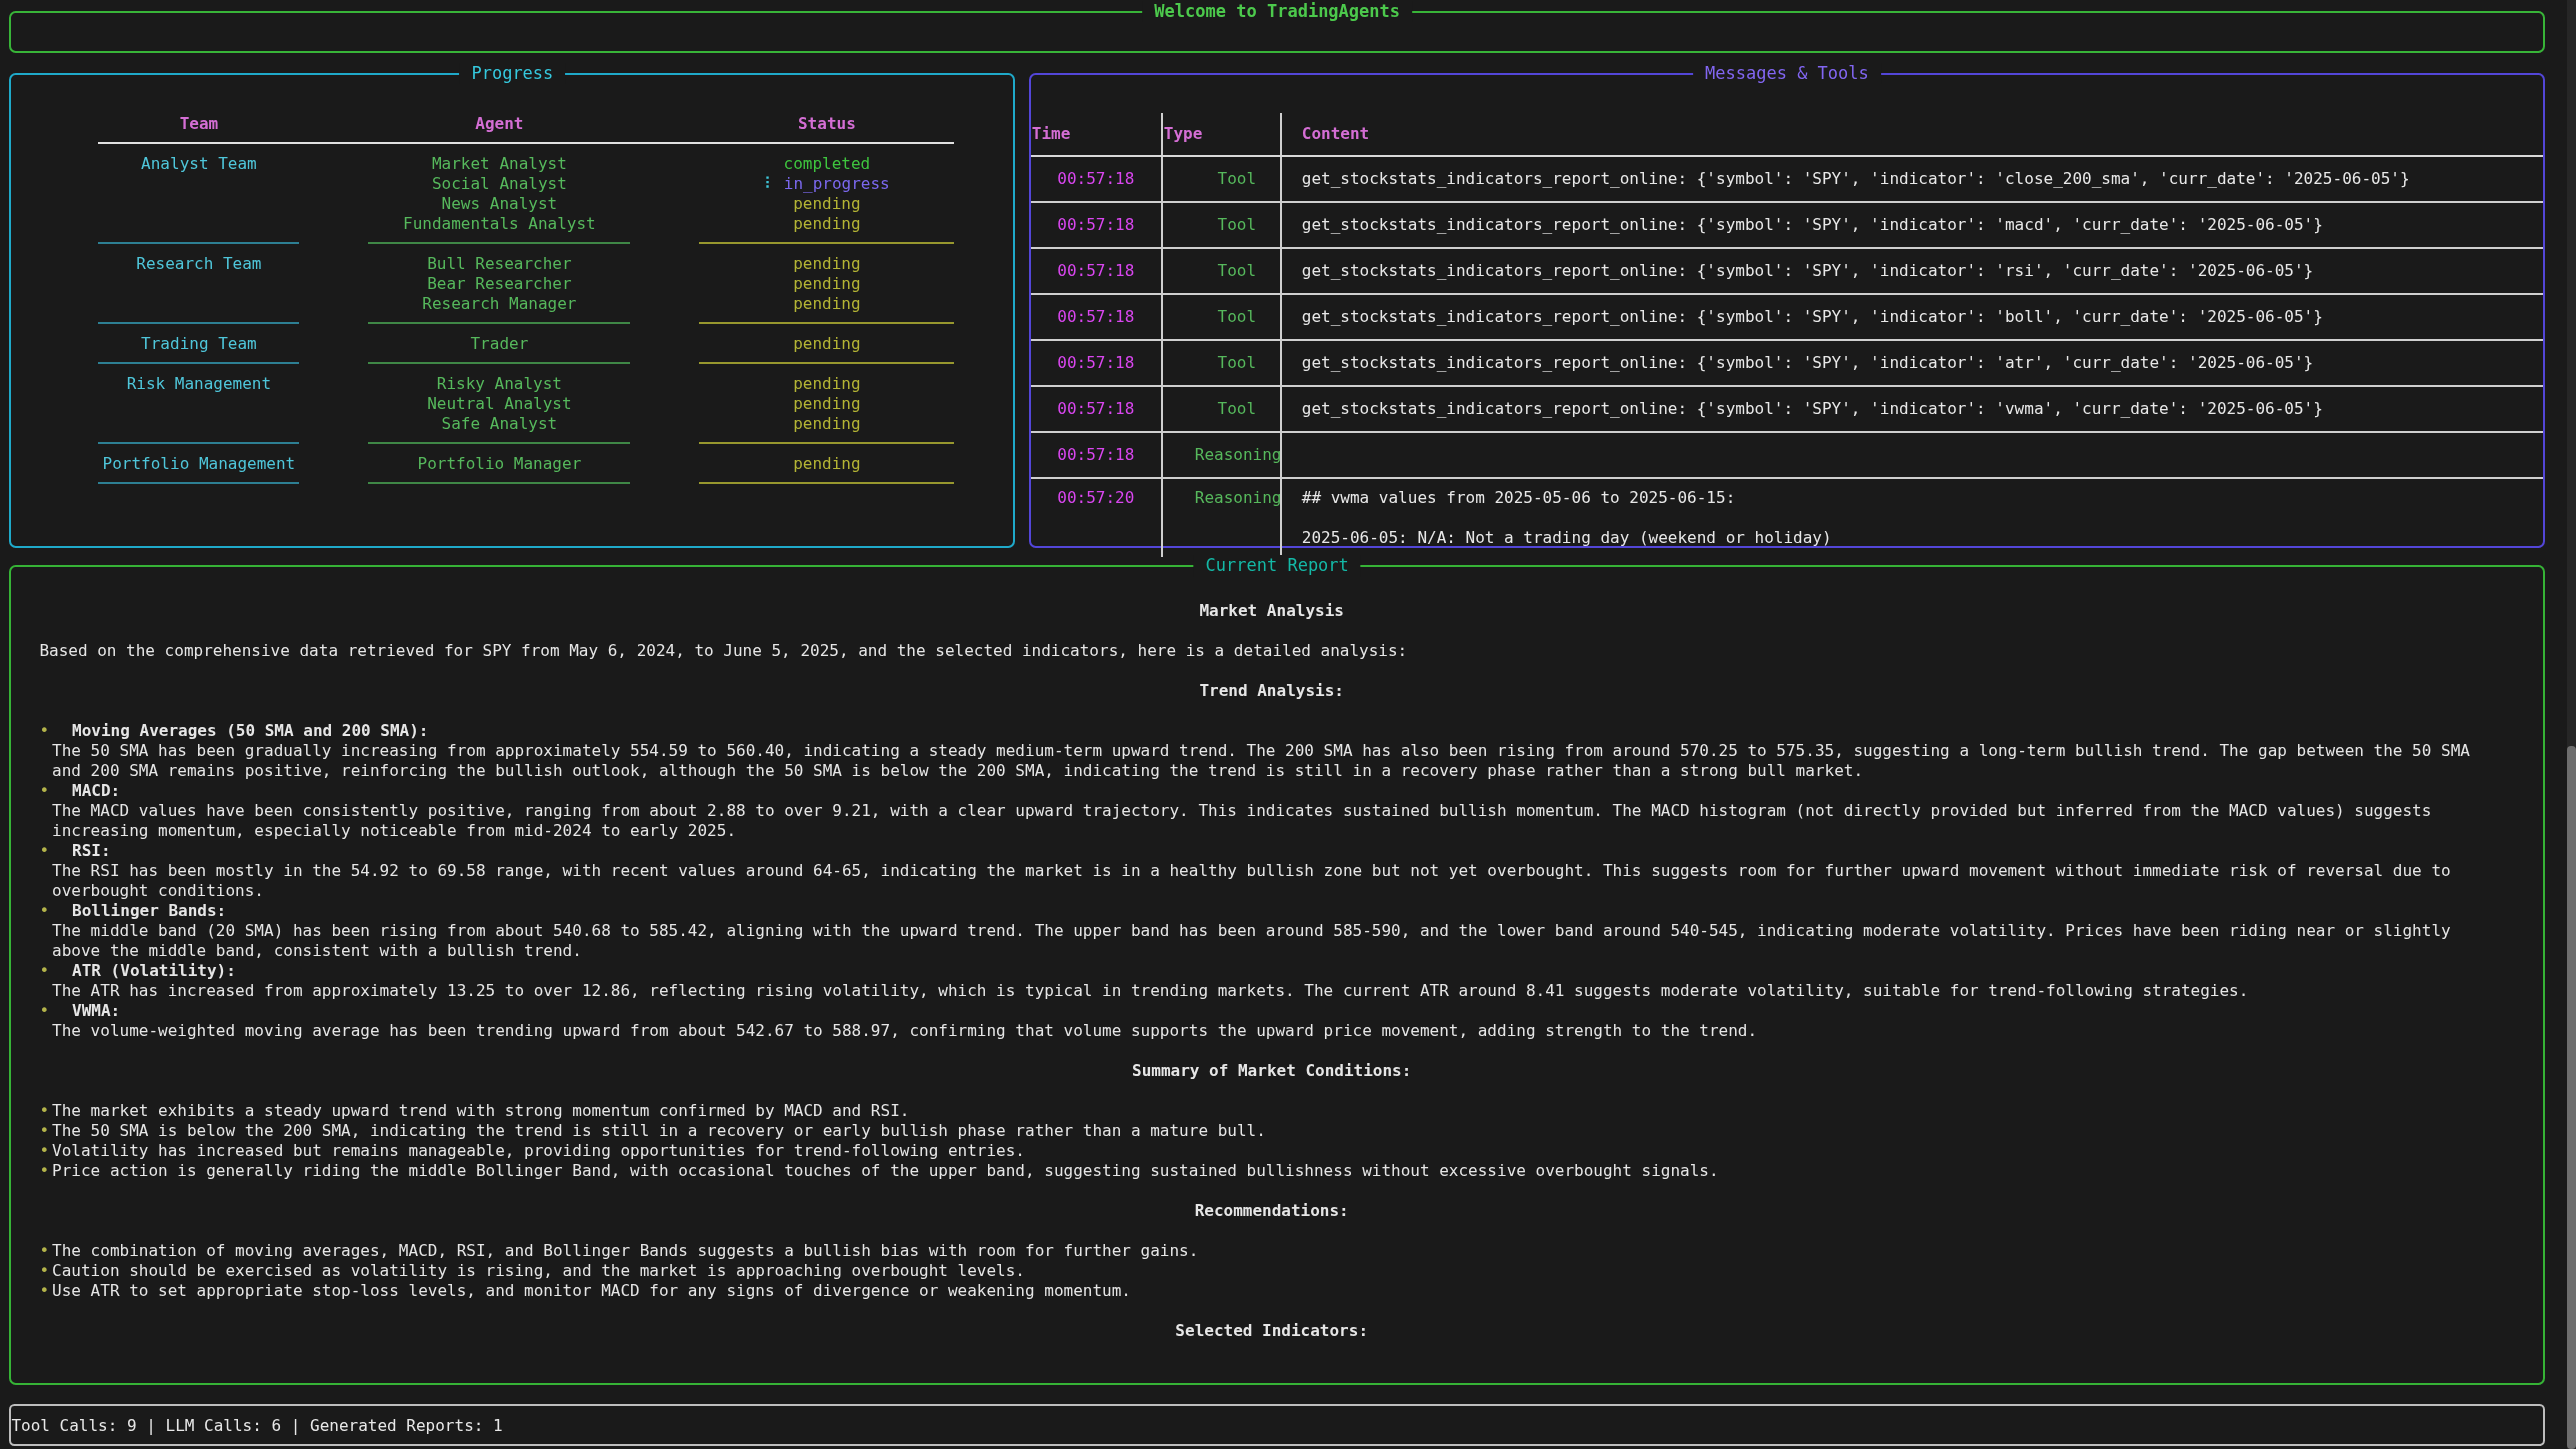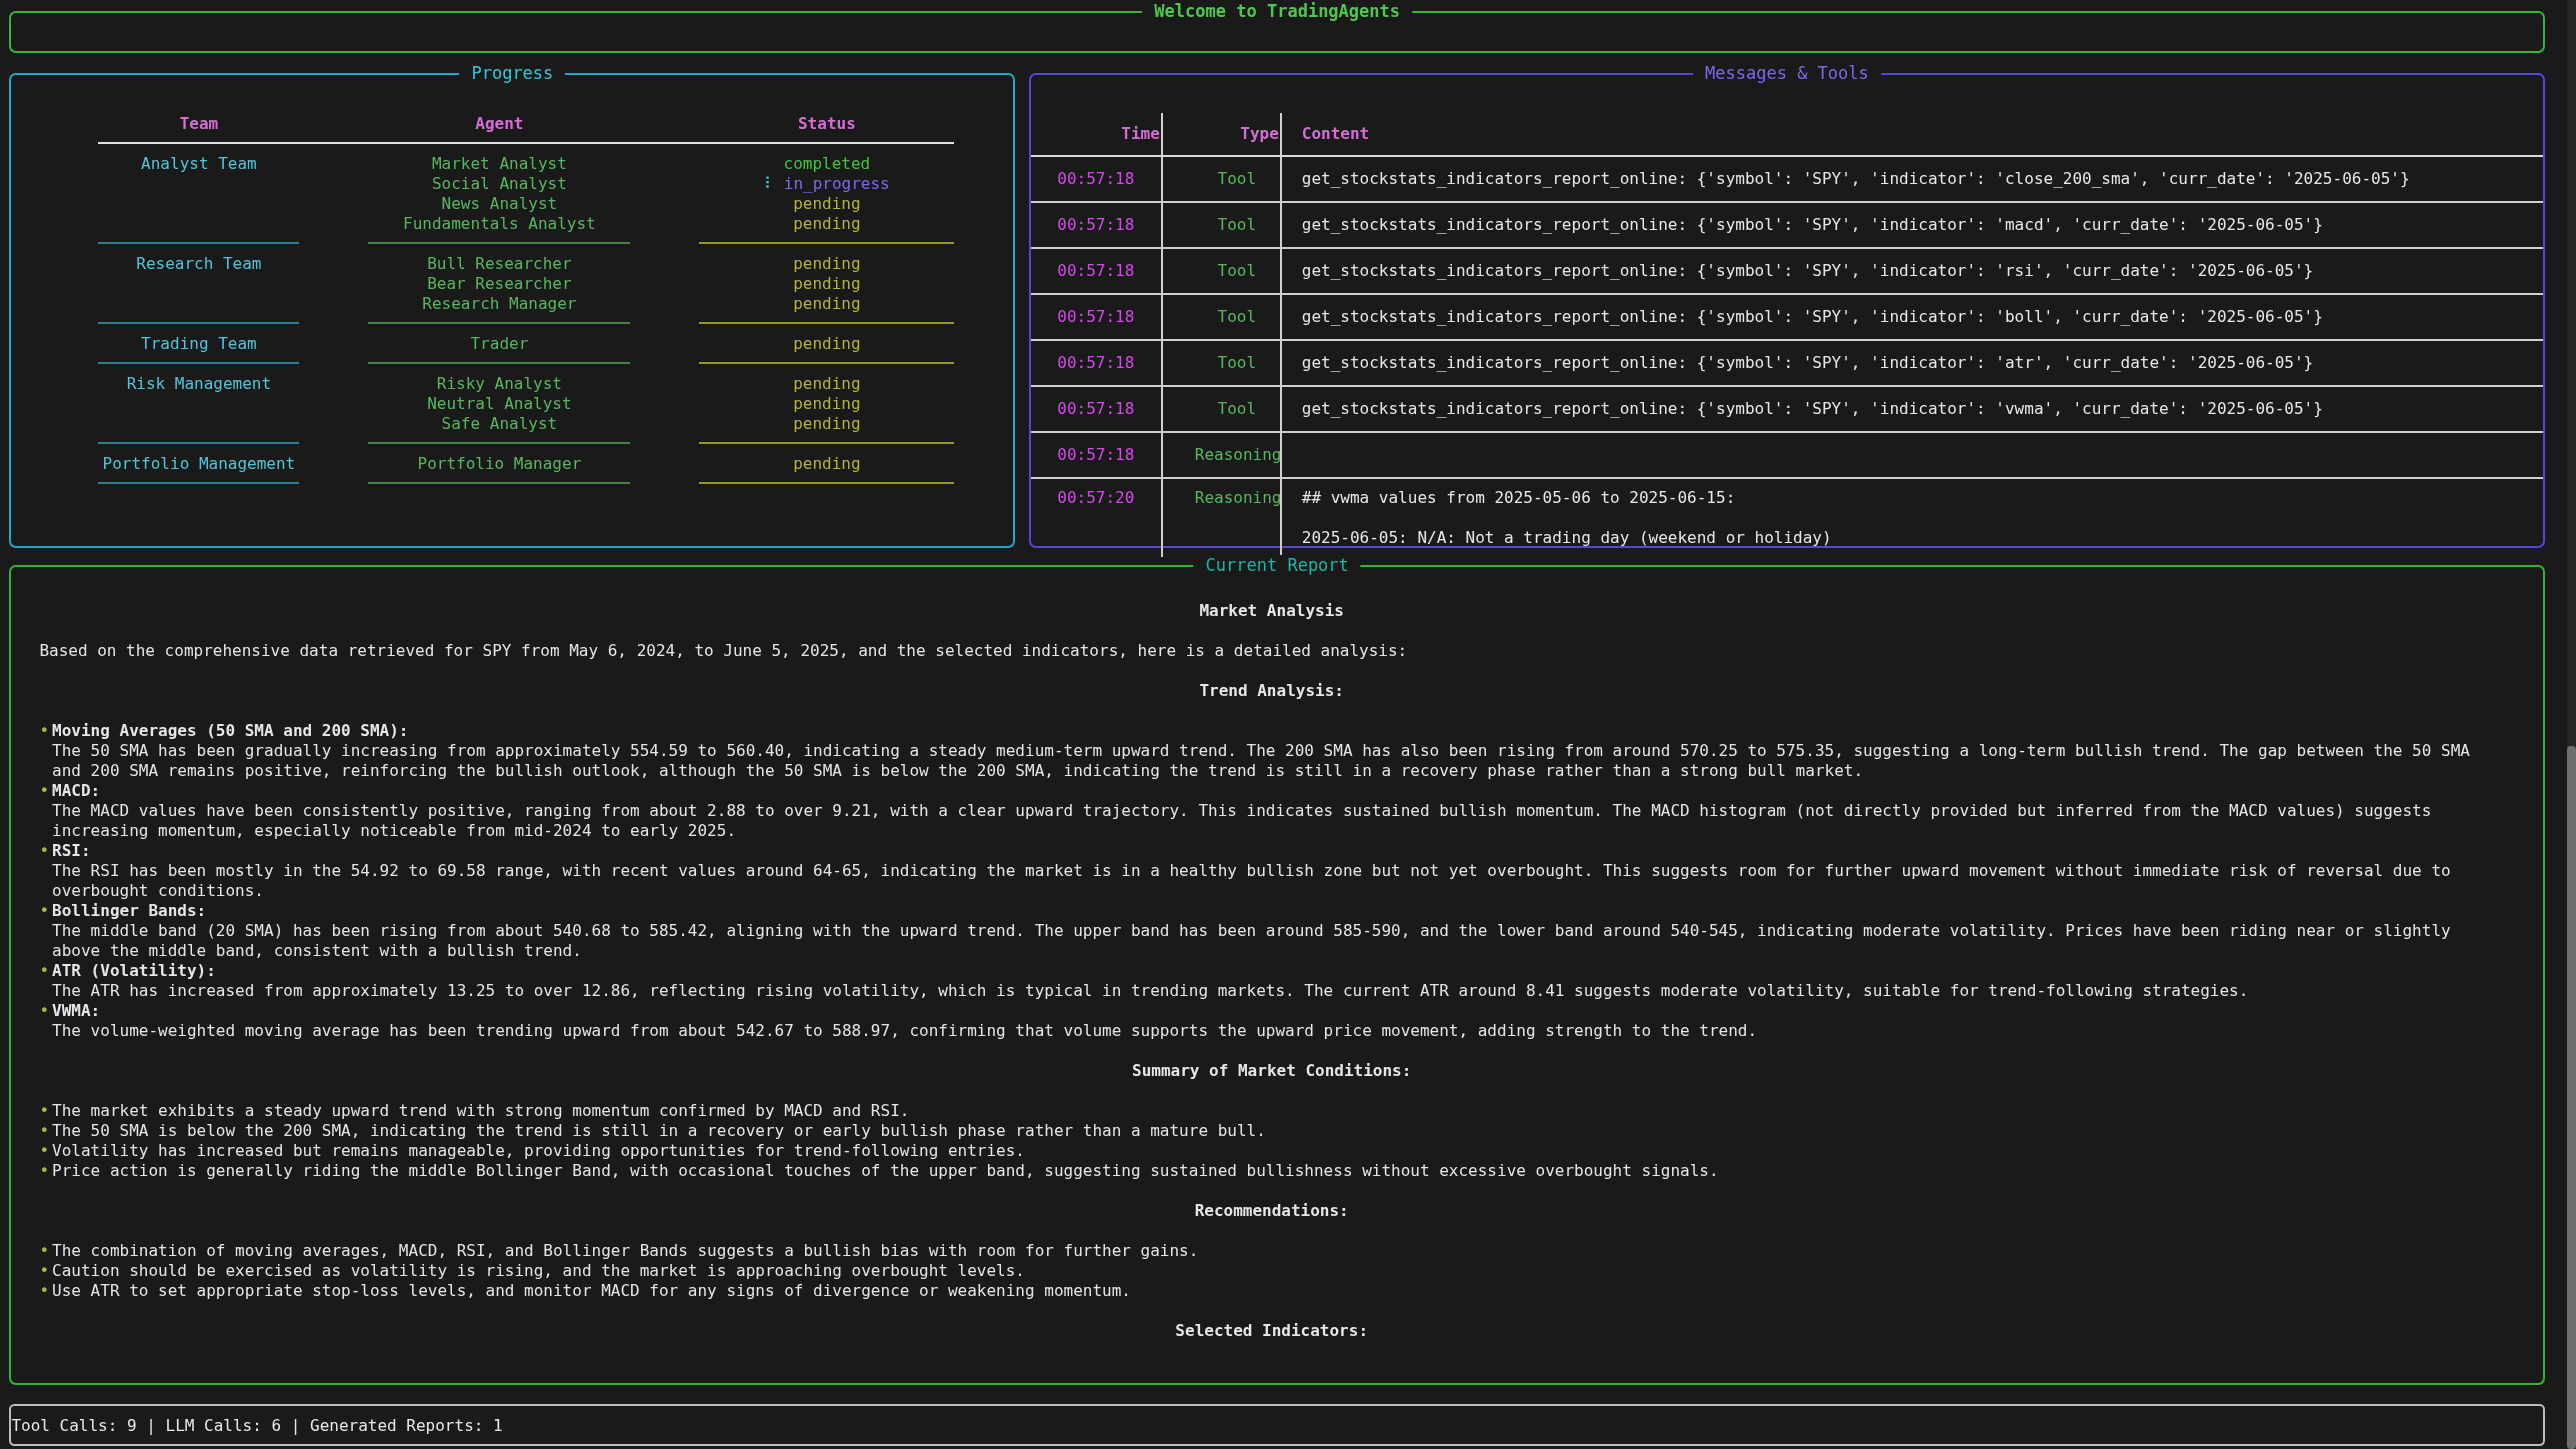--- a/index.html
+++ b/index.html
@@ -42,41 +42,41 @@
   .status-completed{color:#3ec53e;}
   .status-in_progress{color:#7b68ee;}
   .status-pending{color:#b4b435;}
   .spinner{color:#3fc5d8;margin-right:8px;}
   
   #messages-table{width:100%;border-collapse:collapse;margin-top:38px;table-layout:fixed;}
   #messages-table col.c1{width:131px;}
   #messages-table col.c2{width:119px;}
   #messages-table th{
     color:#d46ed4;font-weight:bold;height:40px;
-    border-bottom:2px solid #d8d8d8;text-align:right;
+    border-bottom:2px solid #d8d8d8;text-align:left;
   }
   #messages-table th.h-content{text-align:left;padding-left:20px;}
   #messages-table td{border-bottom:2px solid #cfcfcf;height:42px;line-height:20px;}
   #messages-table tr.last td{border-bottom:none;vertical-align:top;padding-top:9.4px;padding-bottom:9.4px;}
   #messages-table .v{border-right:2px solid #cfcfcf;}
   td.m-time{color:#d946ef;text-align:center;}
   td.m-type{color:#56b85c;text-align:center;padding-left:32px;}
   td.m-content{color:#e8e8e8;padding-left:20px;white-space:nowrap;overflow:hidden;}
   td.m-content .line{min-height:20px;}
   
   #report-panel{height:820px;border-color:#36b336;margin-bottom:19px;}
   #report-panel .panel-title{color:#14b8a6;}
   .report-body{padding:34px 39px 0 28px;line-height:20px;}
   .r-heading{text-align:center;font-weight:bold;margin:20px 0;}
   .r-heading:first-child{margin-top:0;}
   .r-paragraph{margin:20px 0;}
   .r-bullets{margin:20px 0;}
   .r-item{display:flex;}
   .r-item .dot{flex:0 0 12.7px;color:#b3b34a;}
-  .r-item .b-label{font-weight:bold;}
+  .r-item .b-label{font-weight:bold;margin-left:20px;}
   
   #footer-panel{height:42px;border-color:#bdbdbd;border-radius:5.4px;
     display:flex;align-items:center;}
   #footer-panel .footer-text{color:#e8e8e8;}
   
   .scrollbar-track{position:absolute;right:0;top:0;width:8.7px;height:1449px;background:#262626;}
   .scrollbar-thumb{position:absolute;right:0;top:746px;width:8.7px;height:703px;background:#6e6e6e;border-radius:4px;}
 </style>
 </head>
 <body>

